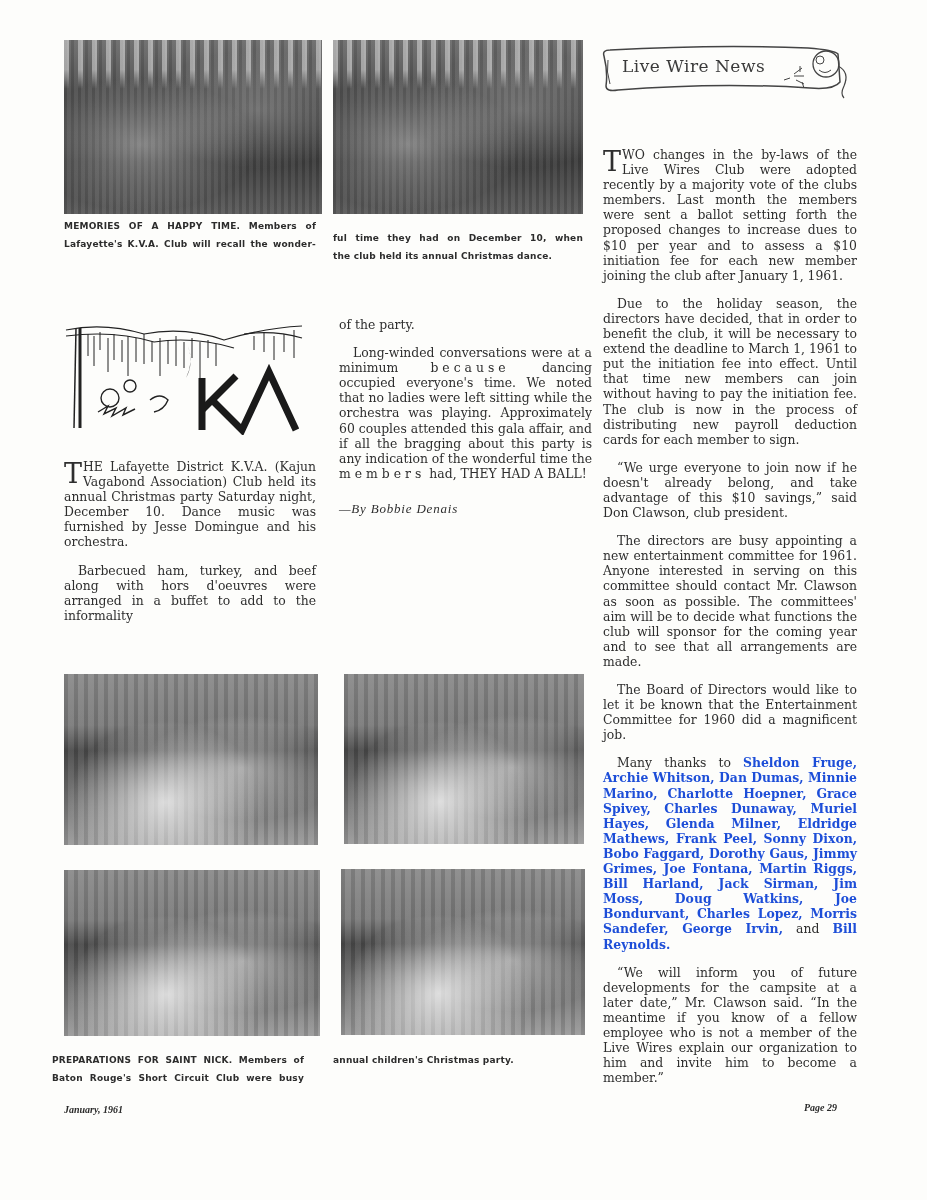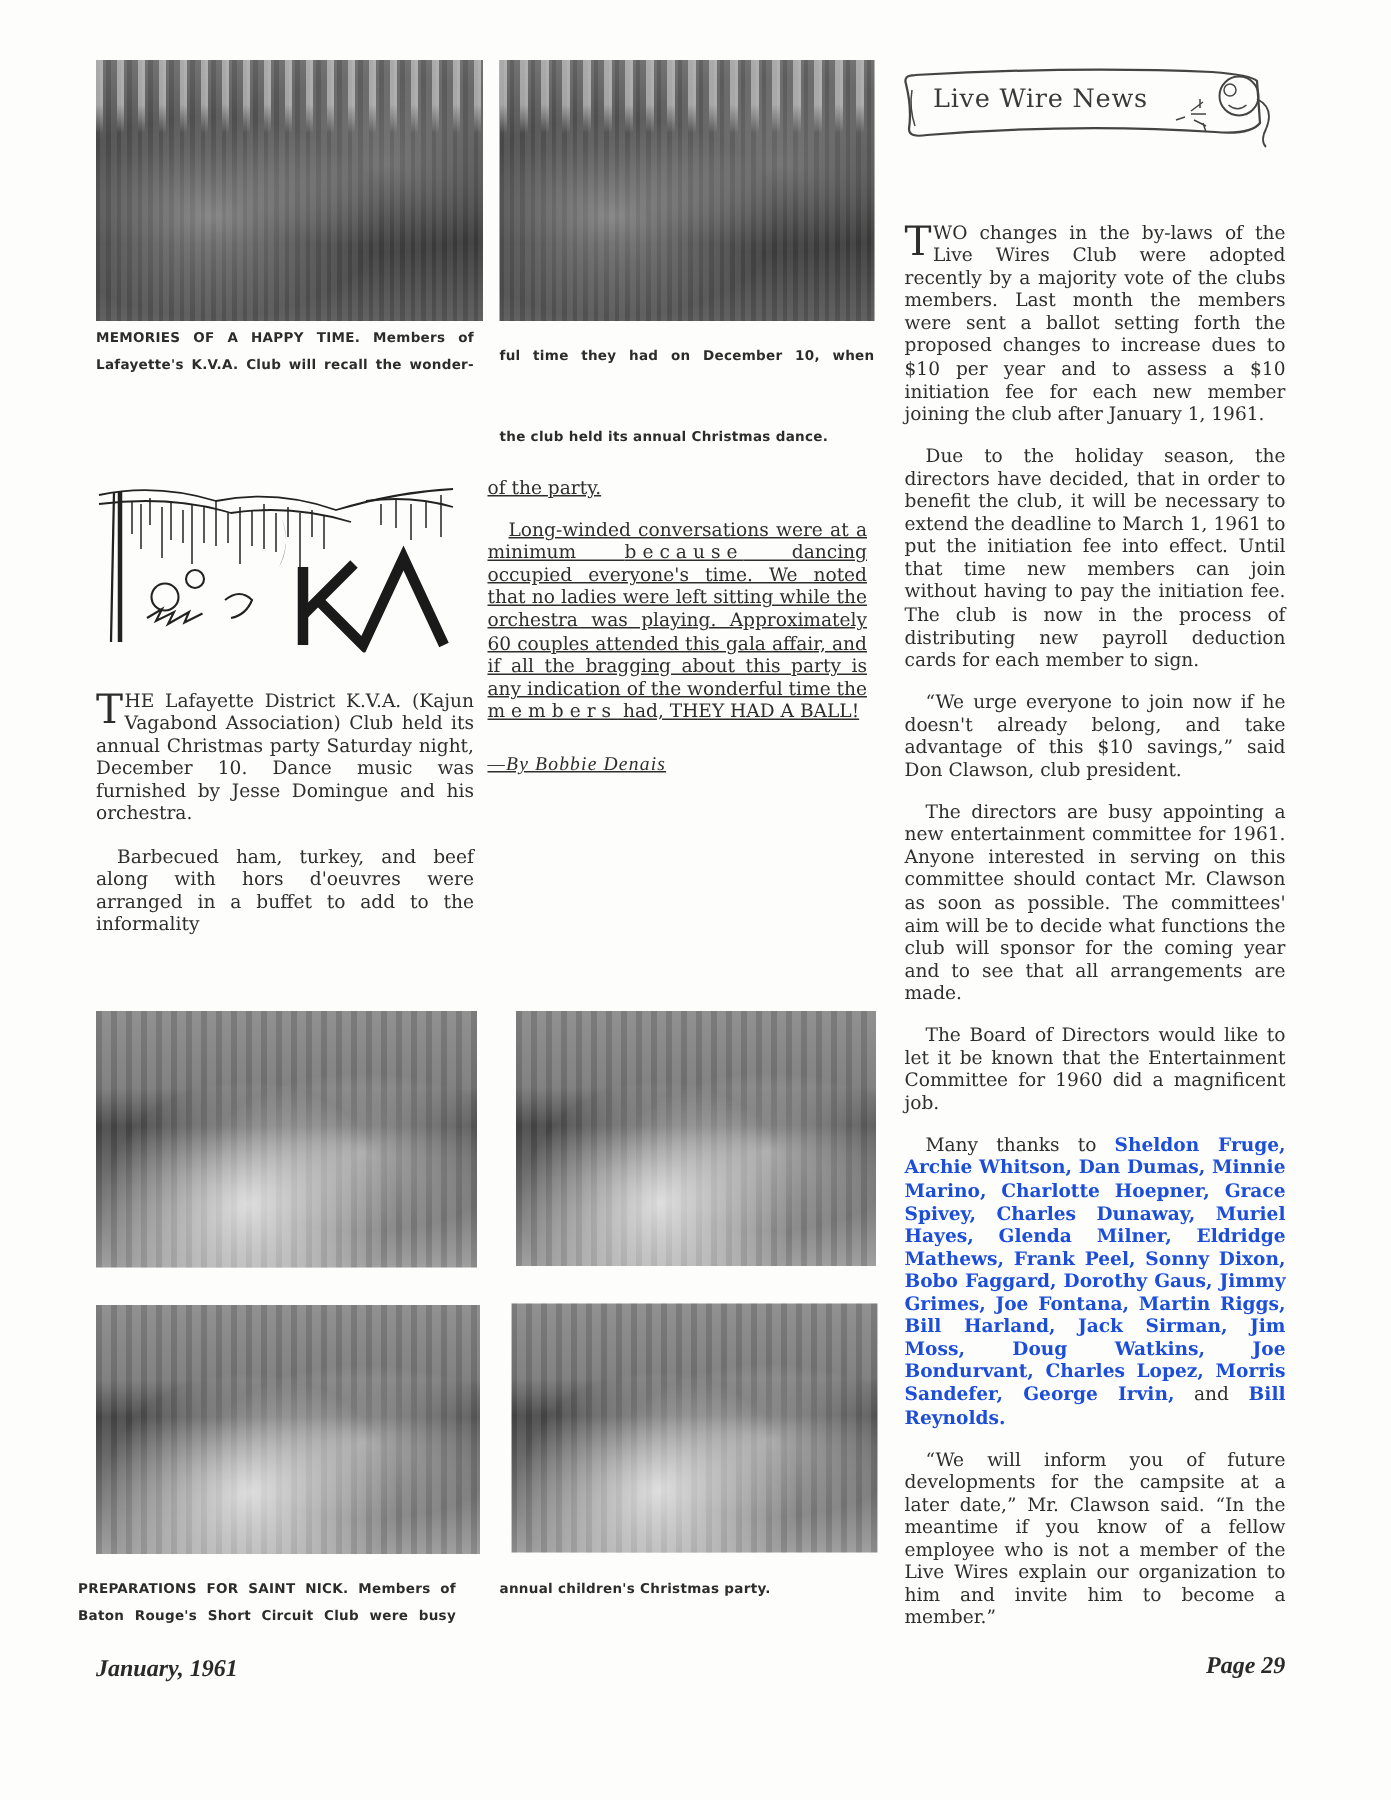--- a/index.html
+++ b/index.html
@@ -49,21 +49,21 @@
     font-family: "DejaVu Serif", "Liberation Serif", serif;
   }
   .col b { font-weight: bold; color: #1d4ed8; }
   .spaced { letter-spacing: 4px; }
   .byline {
     font-style: italic; text-align: left; font-size: 13px; margin-top: 20px;
     font-family: "Liberation Serif", "DejaVu Serif", serif; letter-spacing: 0.8px;
   }
   .footer {
     position: absolute; font-family: "Liberation Serif", "DejaVu Serif", serif;
-    font-style: italic; font-weight: bold; font-size: 16px; color: #2a2a2a;
+    font-style: italic; font-weight: bold; font-size: 10px; color: #2a2a2a;
   }
   .banner {
     position: absolute; left: 598px; top: 42px; width: 262px; height: 60px;
   }
   .banner-title {
     position: absolute; left: 24px; top: 14px;
     font-family: "DejaVu Serif", "Liberation Serif", serif;
     font-size: 17px; color: #3a3a3a; letter-spacing: 0.5px;
   }
   .kva {
@@ -79,21 +79,21 @@
 <div class="photo" style="left:333px; top:40px; width:250px; height:174px;">
   <div class="streamers"></div>
 </div>
 
 <div class="caption" style="left:64px; top:217px; width:252px;">
   <span class="line">MEMORIES OF A HAPPY TIME. Members of</span>
   <span class="line">Lafayette's K.V.A. Club will recall the wonder-</span>
 </div>
 <div class="caption" style="left:333px; top:229px; width:250px;">
   <span class="line" style="text-align-last:justify;">ful time they had on December 10, when</span>
-  <span class="line" style="text-align-last:left;margin-top:36px;">the club held its annual Christmas dance.</span>
+  <span class="line" style="text-align-last:left;">the club held its annual Christmas dance.</span>
 </div>
 
 <div class="kva">
   <svg width="240" height="115" viewBox="0 0 240 115">
     <g stroke="#222" fill="none" stroke-width="1.2">
       <path d="M2 10 Q40 2 80 14 Q120 6 160 20 Q200 8 238 6"></path>
       <path d="M2 16 Q50 10 90 22 Q130 16 170 28"></path>
       <path d="M180 14 Q210 10 238 18"></path>
       <path d="M16 8 L16 108" stroke-width="3"></path>
       <path d="M12 8 L10 108" stroke-width="1.5"></path>
@@ -118,21 +118,21 @@
       <path d="M148 80 L178 110 L205 52 L232 110"></path>
     </g>
   </svg>
 </div>
 
 <div class="col" style="left:64px; top:459px; width:252px;">
   <p class="first"><span class="dropcap">T</span><span>HE Lafayette District K.V.A. (Kajun Vagabond Association) Club held its annual Christmas party Saturday night, December 10. Dance music was furnished by Jesse Domingue and his orchestra.</span></p>
   <p>Barbecued ham, turkey, and beef along with hors d'oeuvres were arranged in a buffet to add to the informality</p>
 </div>
 
-<div class="col" style="left:325px; top:317px; width:253px;text-decoration:underline;">
+<div class="col" style="left:339px; top:317px; width:253px;">
   <p class="first">of the party.</p>
   <p><span>Long-winded conversations were at a minimum </span><span class="spaced">because</span><span> dancing occupied everyone's time. We noted that no ladies were left sitting while the orchestra was playing. Approximately 60 couples attended this gala affair, and if all the bragging about this party is any indication of the wonderful time the </span><span class="spaced">members</span><span> had, THEY HAD A BALL!</span></p>
   <div class="byline">—By Bobbie Denais</div>
 </div>
 
 <div class="photo light" style="left:64px; top:674px; width:254px; height:171px;"></div>
 <div class="photo light" style="left:344px; top:674px; width:240px; height:170px;"></div>
 <div class="photo light" style="left:64px; top:870px; width:256px; height:166px;"></div>
 <div class="photo light" style="left:341px; top:869px; width:244px; height:166px;"></div>
 

